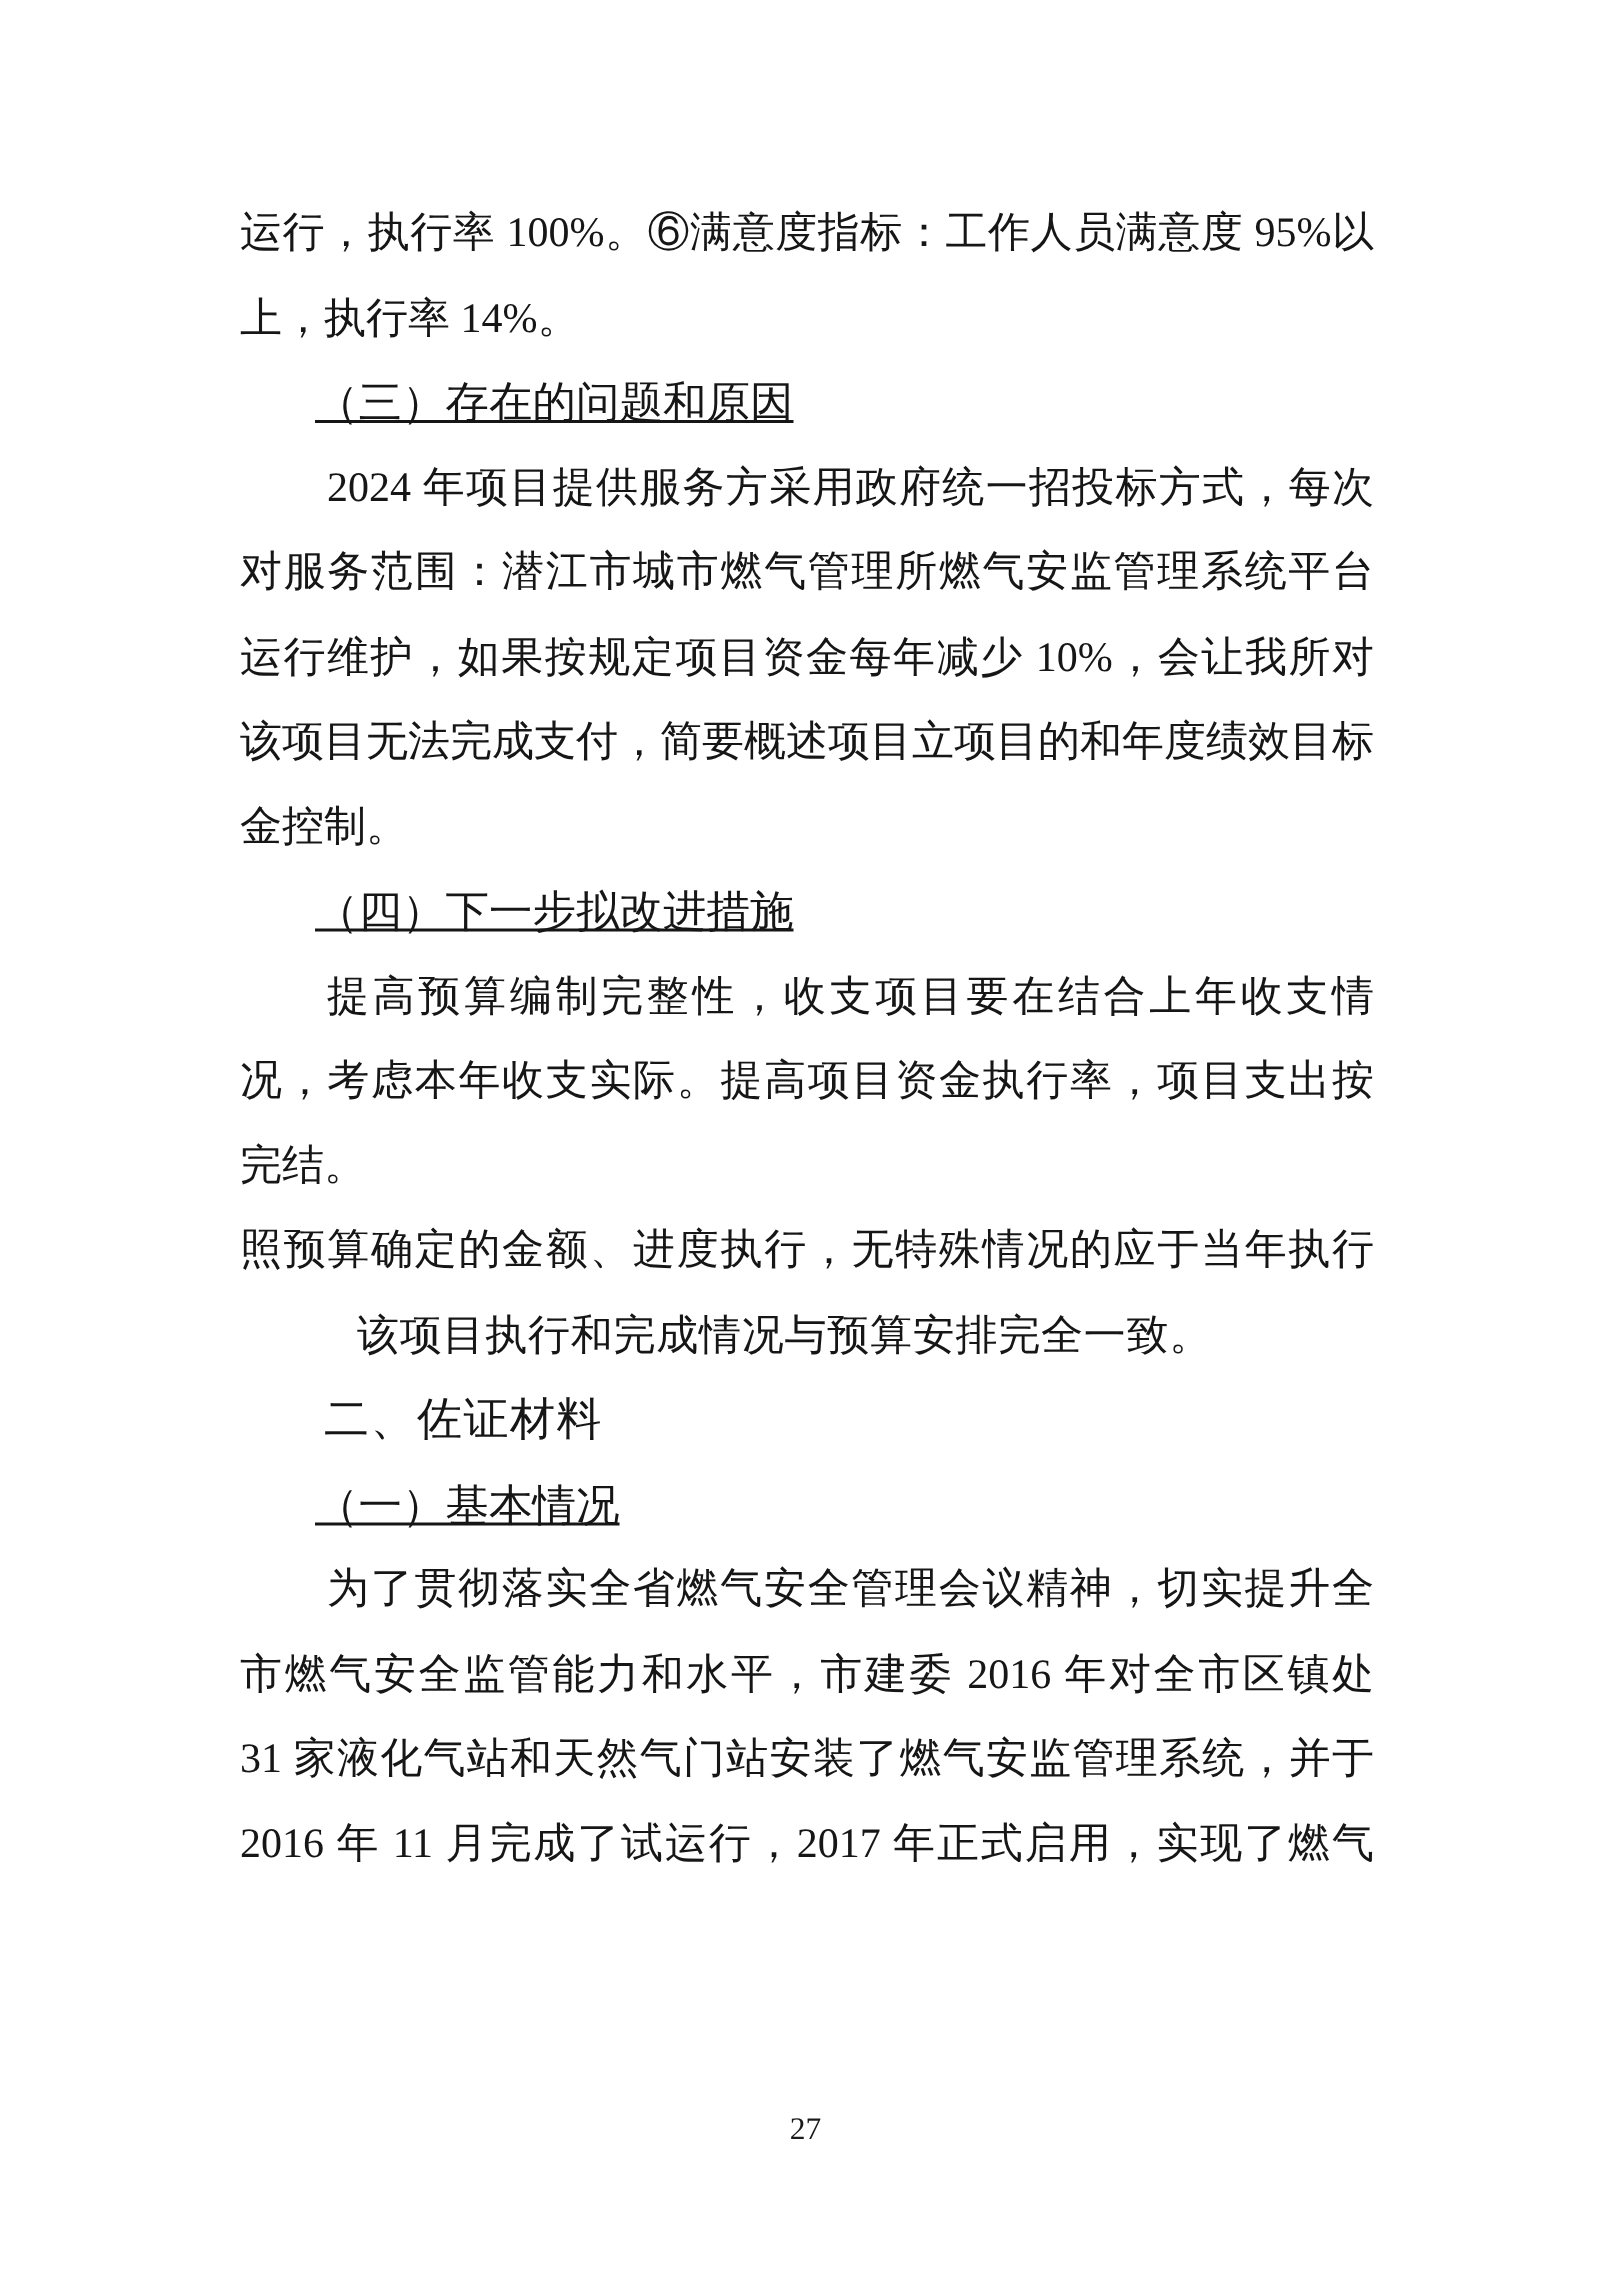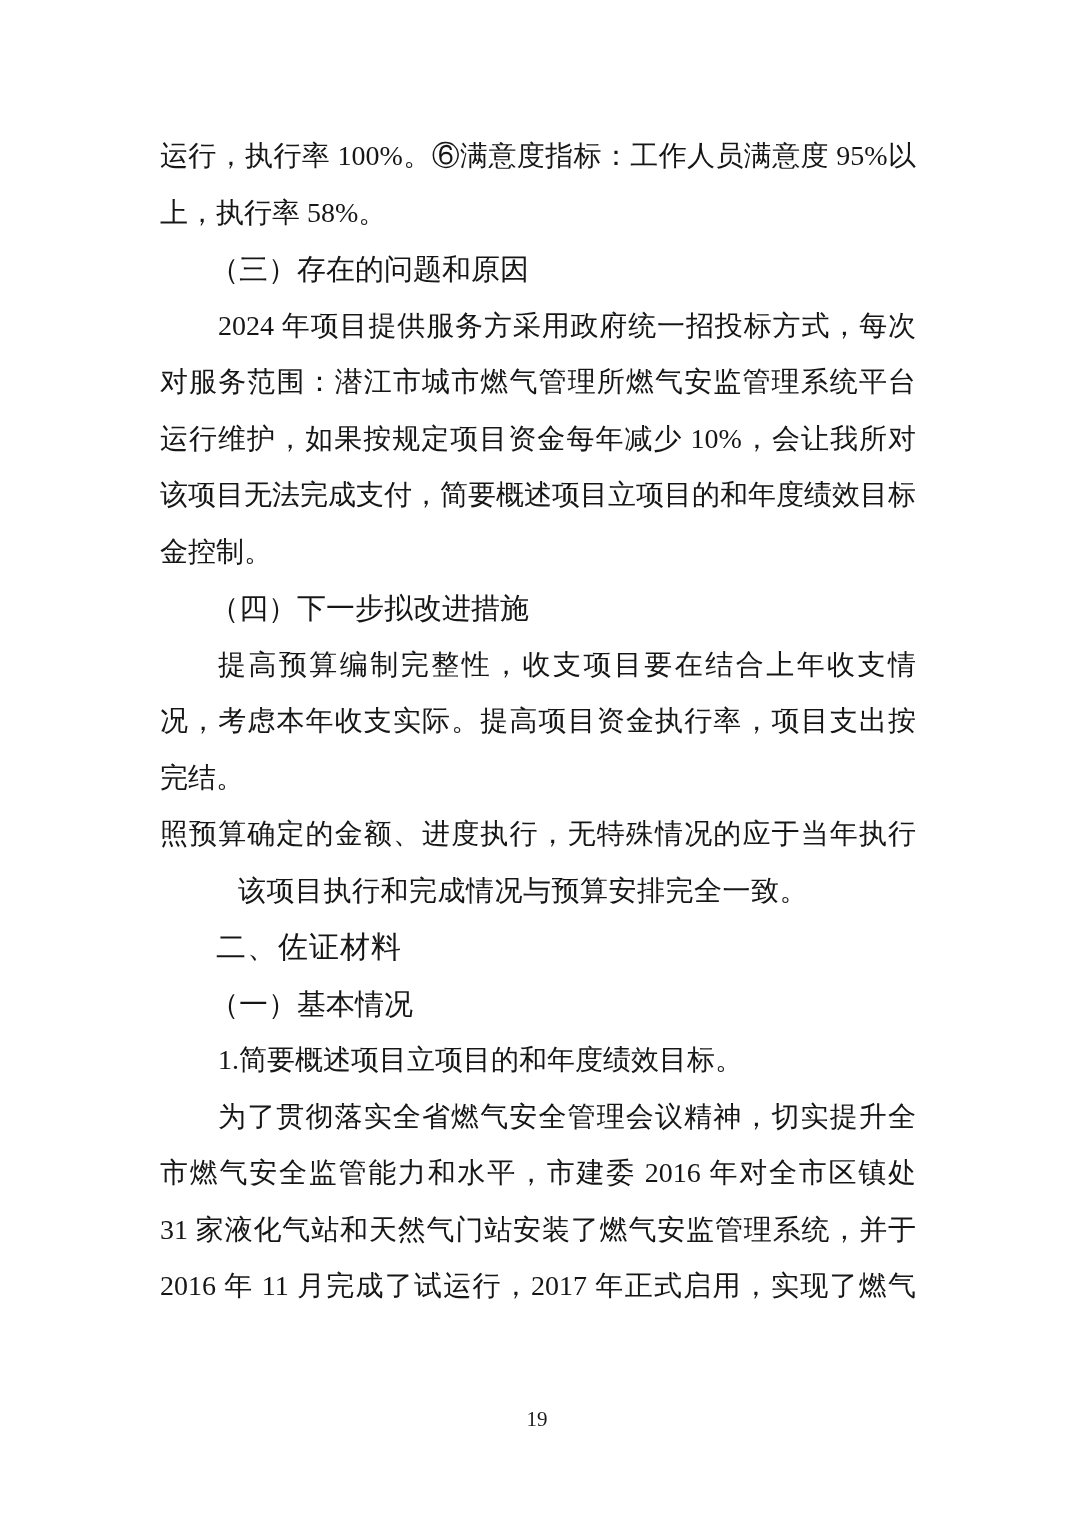--- a/index.html
+++ b/index.html
@@ -37,20 +37,21 @@
     text-align-last: justify;
   }
   
   .paragraph .line.first { text-indent: 58px; }
   .paragraph-continuation .line.first { text-indent: 0; }
   .paragraph-wide-indent .line.first { text-indent: 78px; letter-spacing: 0.5px; }
   
   .subheading .line {
     text-indent: 50px;
     font-size: 29px;
+    text-decoration: underline;
   }
   
   .section-heading .line {
     text-indent: 56px;
     font-family: "Liberation Sans", "DejaVu Sans", sans-serif;
     font-weight: 400;
     font-size: 30px;
     letter-spacing: 1px;
   }
   .footer {
@@ -64,21 +65,21 @@
     color: #1a1a1a;
   }
 </style>
 </head>
 <body>
 
 <div class="page">
   <div class="content">
       <div class="block paragraph-continuation">
         <div class="line first just">运行，执行率 100%。⑥满意度指标：工作人员满意度 95%以</div>
-        <div class="line">上，执行率 58%。</div>
+        <div class="line">上，执行率 14%。</div>
       </div>
       <div class="block subheading">
         <div class="line first">（三）存在的问题和原因</div>
       </div>
       <div class="block paragraph">
         <div class="line first just">2024 年项目提供服务方采用政府统一招投标方式，每次</div>
         <div class="line just">对服务范围：潜江市城市燃气管理所燃气安监管理系统平台</div>
         <div class="line just">运行维护，如果按规定项目资金每年减少 10%，会让我所对</div>
         <div class="line just">该项目无法完成支付，简要概述项目立项目的和年度绩效目标</div>
         <div class="line">金控制。</div>
@@ -95,25 +96,22 @@
       <div class="block paragraph-wide-indent">
         <div class="line first">该项目执行和完成情况与预算安排完全一致。</div>
       </div>
       <div class="block section-heading">
         <div class="line first">二、佐证材料</div>
       </div>
       <div class="block subheading">
         <div class="line first">（一）基本情况</div>
       </div>
       <div class="block paragraph">
-        <div class="line first">1.简要概述项目立项目的和年度绩效目标。</div>
-      </div>
-      <div class="block paragraph">
         <div class="line first just">为了贯彻落实全省燃气安全管理会议精神，切实提升全</div>
         <div class="line just">市燃气安全监管能力和水平，市建委 2016 年对全市区镇处</div>
         <div class="line just">31 家液化气站和天然气门站安装了燃气安监管理系统，并于</div>
         <div class="line just">2016 年 11 月完成了试运行，2017 年正式启用，实现了燃气</div>
       </div>
     </div>
   <div class="footer">
-    <span>19</span>
+    <span>27</span>
   </div>
 </div>
 
 </body></html>

